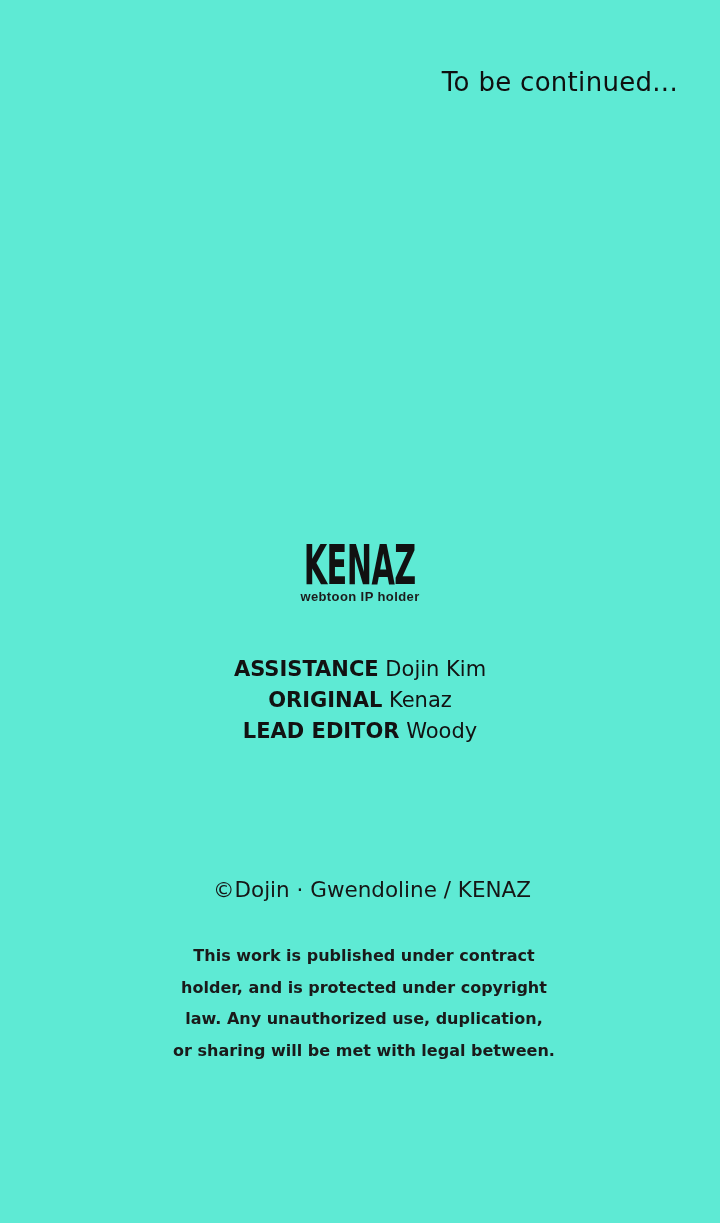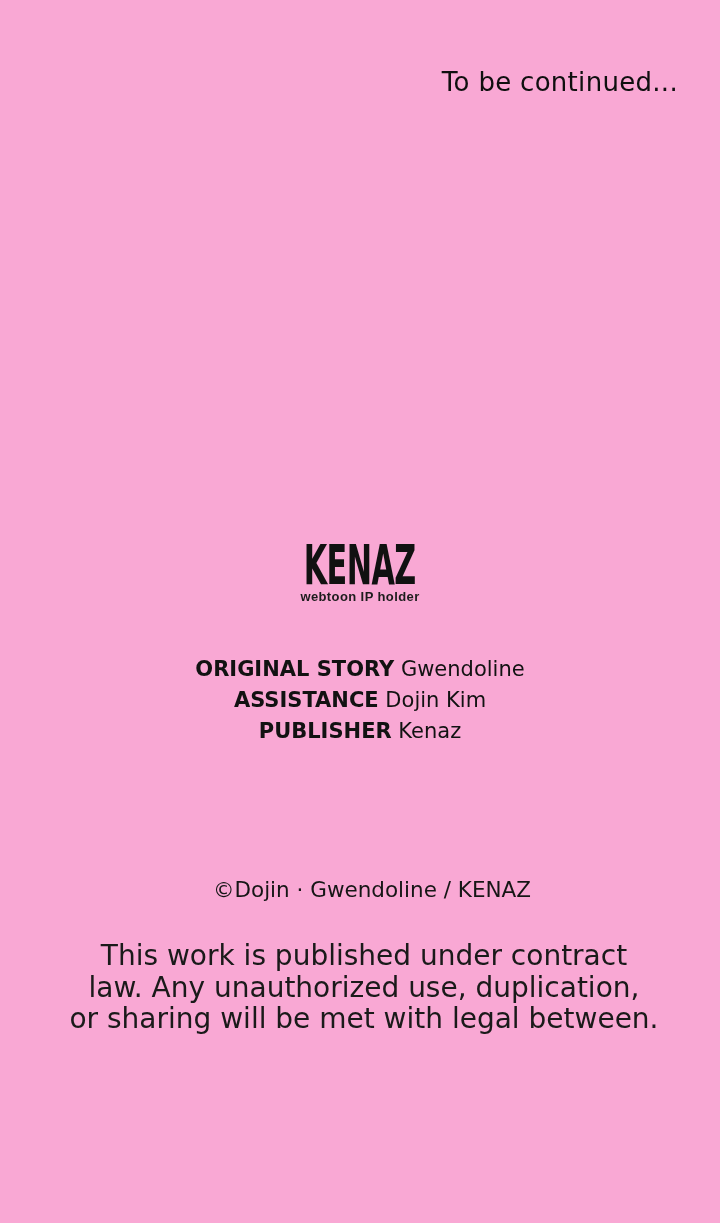--- a/index.html
+++ b/index.html
@@ -4,21 +4,21 @@
 <style>
   html, body {
     margin: 0;
     padding: 0;
     background: #ffffff;
   }
   .page {
     position: relative;
     width: 720px;
     height: 1223px;
-    background: #f9a8d4;
+    background: #5eead4;
     overflow: hidden;
     font-family: "DejaVu Sans", sans-serif;
     color: #121212;
   }
 
   
   .continue-note {
     position: absolute;
     top: 69px;
     right: 42px;
@@ -87,54 +87,56 @@
     padding-left: 24px;
   }
 
   
   .legal-block {
     position: absolute;
     top: 940px;
     left: 8px;
     right: 0;
     text-align: center;
-    font-size: 28px;
+    font-size: 16px;
     line-height: 31.5px;
     color: #1a1a1a;
+    font-weight: bold;
   }
   .legal-line { white-space: nowrap; }
 </style>
 </head>
 <body>
 
 <div class="page">
 
   <div class="continue-note">To be continued...</div>
 
   <div class="logo-block">
     <div class="logo-wordmark">KENAZ</div>
     <div class="logo-tagline">webtoon IP holder</div>
   </div>
 
   <div class="credits-block">
     <div class="credit-line">
-      <span class="credit-label">ORIGINAL STORY</span>
-      <span class="credit-name">Gwendoline</span>
-    </div>
-    <div class="credit-line">
       <span class="credit-label">ASSISTANCE</span>
       <span class="credit-name">Dojin Kim</span>
     </div>
     <div class="credit-line">
-      <span class="credit-label">PUBLISHER</span>
+      <span class="credit-label">ORIGINAL</span>
       <span class="credit-name">Kenaz</span>
+    </div>
+    <div class="credit-line">
+      <span class="credit-label">LEAD EDITOR</span>
+      <span class="credit-name">Woody</span>
     </div>
   </div>
 
   <div class="copyright-line">©Dojin · Gwendoline / KENAZ</div>
 
   <div class="legal-block">
     <div class="legal-line">This work is published under contract</div>
+    <div class="legal-line">holder, and is protected under copyright</div>
     <div class="legal-line">law. Any unauthorized use, duplication,</div>
     <div class="legal-line">or sharing will be met with legal between.</div>
   </div>
 
 </div>
 
 </body></html>

